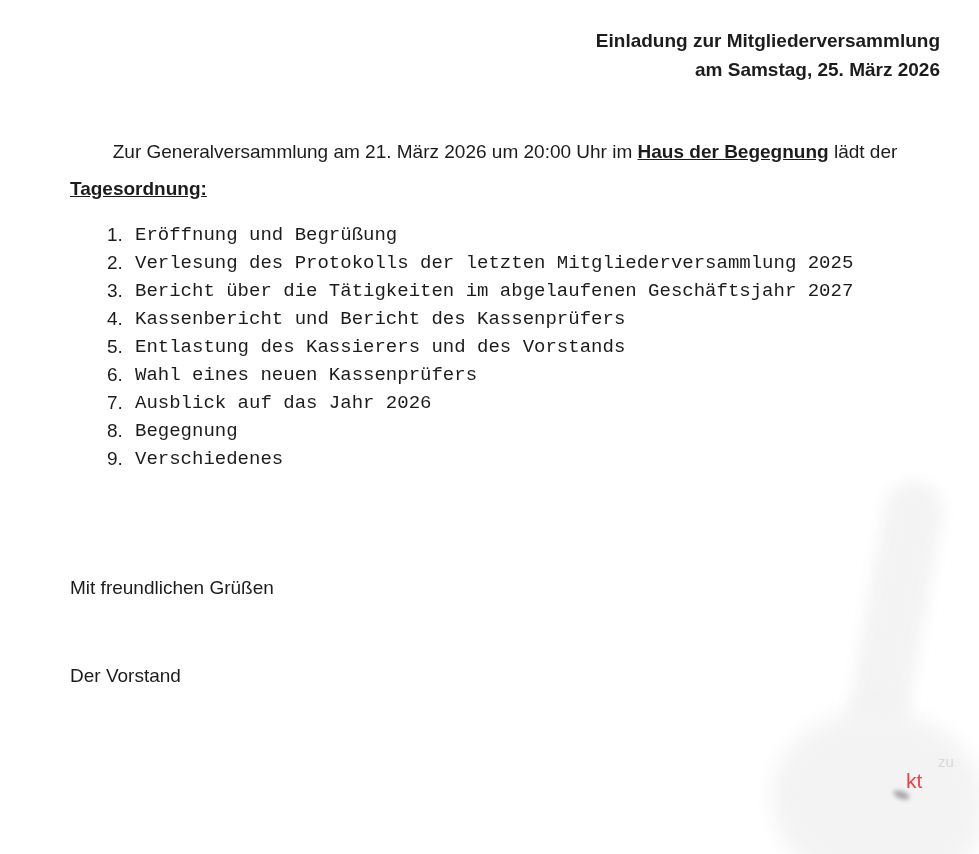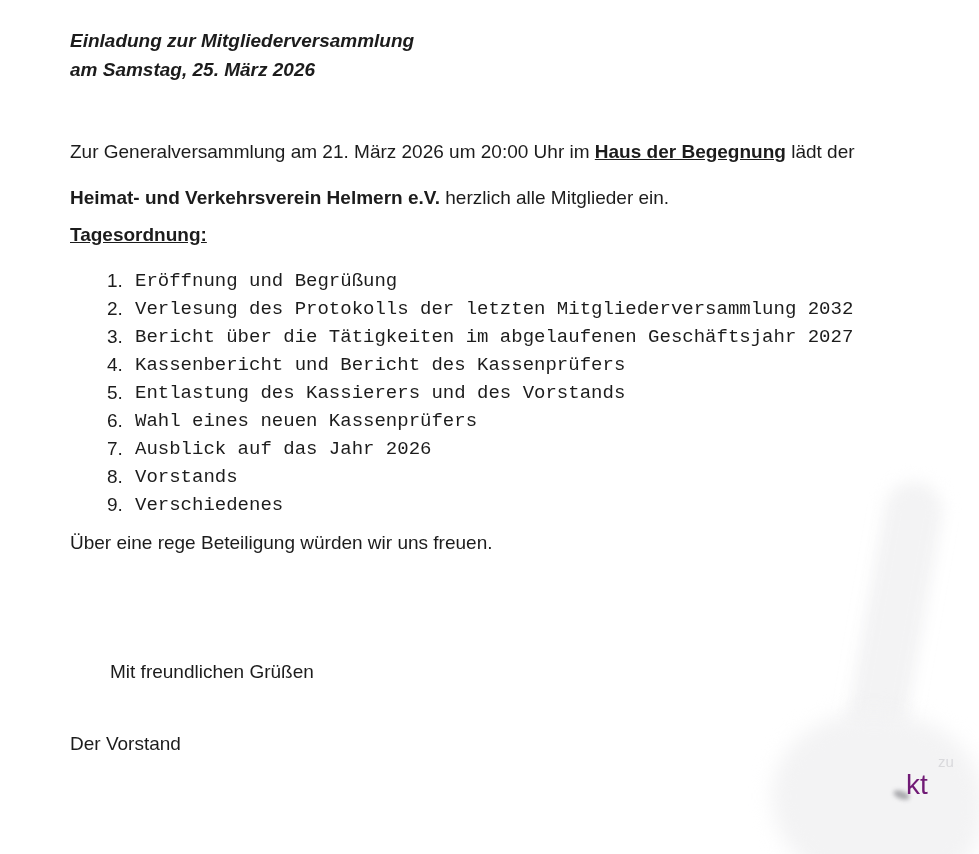--- a/index.html
+++ b/index.html
@@ -31,56 +31,56 @@
     filter: blur(10px);
   }
   .wm-speck {
     position: absolute; left: 893px; top: 791px;
     width: 17px; height: 8px;
     background: #aaaaae; border-radius: 50%;
     transform: rotate(20deg);
     filter: blur(2px);
   }
   .wm-frag { position: absolute; white-space: nowrap; }
-  .wm-frag-kt { left: 906px; top: 769px; font-size: 28px; color: #701a75; }
+  .wm-frag-kt { left: 906px; top: 769px; font-size: 21px; color: #ef4444; }
   .wm-frag-zu { left: 938px; top: 753px; font-size: 15px; color: #d9d9dc; }
 
   
   .content { position: absolute; left: 70px; top: 0; width: 870px; }
 
   .doc-title {
     margin-top: 26px;
-    text-align: left;
+    text-align: right;
     font-weight: bold;
     font-size: 19px;
     line-height: 29px;
-    font-style: italic;
   }
 
   .intro {
     margin-top: 45px;
+    text-align: center;
     line-height: 46px;
   }
   .bold { font-weight: bold; }
   .u { text-decoration: underline; }
 
   .agenda-heading {
     font-weight: bold;
     text-decoration: underline;
     line-height: 28px;
   }
 
   .agenda-list { margin-top: 18px; }
   .agenda-row { display: flex; line-height: 28px; }
   .agenda-num { flex: none; width: 28px; margin-left: 37px; }
   .agenda-text { flex: 1; font-family: Liberation Mono, monospace; }
 
   .closing-line { margin-top: 10px; line-height: 28px; }
-  .salutation   { margin-top: 101px; line-height: 28px; margin-left: 40px; }
-  .signature    { margin-top: 44px;  line-height: 28px; }
+  .salutation   { margin-top: 101px; line-height: 28px; }
+  .signature    { margin-top: 60px;  line-height: 28px; }
 </style>
 </head>
 <body>
 
 <div class="watermark-layer">
   <div class="wm-finger"></div>
   <div class="wm-hand"></div>
   <div class="wm-speck"></div>
   <div class="wm-frag wm-frag-kt">kt</div>
   <div class="wm-frag wm-frag-zu">zu</div>
@@ -88,33 +88,32 @@
 
 <div class="content">
 
   <div class="doc-title">
     <div>Einladung zur Mitgliederversammlung</div>
     <div>am Samstag, 25. März 2026</div>
   </div>
 
   <div class="intro">
     <div><span>Zur Generalversammlung am 21. März 2026 um 20:00 Uhr im </span><span class="bold u">Haus der Begegnung</span><span> lädt der</span></div>
-    <div><span class="bold">Heimat- und Verkehrsverein Helmern e.V.</span><span> herzlich alle Mitglieder ein.</span></div>
   </div>
 
   <div class="agenda-heading">Tagesordnung:</div>
 
   <div class="agenda-list">
     <div class="agenda-row">
       <span class="agenda-num">1.</span>
       <span class="agenda-text">Eröffnung und Begrüßung</span>
     </div>
     <div class="agenda-row">
       <span class="agenda-num">2.</span>
-      <span class="agenda-text">Verlesung des Protokolls der letzten Mitgliederversammlung 2032</span>
+      <span class="agenda-text">Verlesung des Protokolls der letzten Mitgliederversammlung 2025</span>
     </div>
     <div class="agenda-row">
       <span class="agenda-num">3.</span>
       <span class="agenda-text">Bericht über die Tätigkeiten im abgelaufenen Geschäftsjahr 2027</span>
     </div>
     <div class="agenda-row">
       <span class="agenda-num">4.</span>
       <span class="agenda-text">Kassenbericht und Bericht des Kassenprüfers</span>
     </div>
     <div class="agenda-row">
@@ -124,27 +123,26 @@
     <div class="agenda-row">
       <span class="agenda-num">6.</span>
       <span class="agenda-text">Wahl eines neuen Kassenprüfers</span>
     </div>
     <div class="agenda-row">
       <span class="agenda-num">7.</span>
       <span class="agenda-text">Ausblick auf das Jahr 2026</span>
     </div>
     <div class="agenda-row">
       <span class="agenda-num">8.</span>
-      <span class="agenda-text">Vorstands</span>
+      <span class="agenda-text">Begegnung</span>
     </div>
     <div class="agenda-row">
       <span class="agenda-num">9.</span>
       <span class="agenda-text">Verschiedenes</span>
     </div>
   </div>
 
-  <div class="closing-line">Über eine rege Beteiligung würden wir uns freuen.</div>
 
   <div class="salutation">Mit freundlichen Grüßen</div>
 
   <div class="signature">Der Vorstand</div>
 
 </div>
 
 </body></html>

